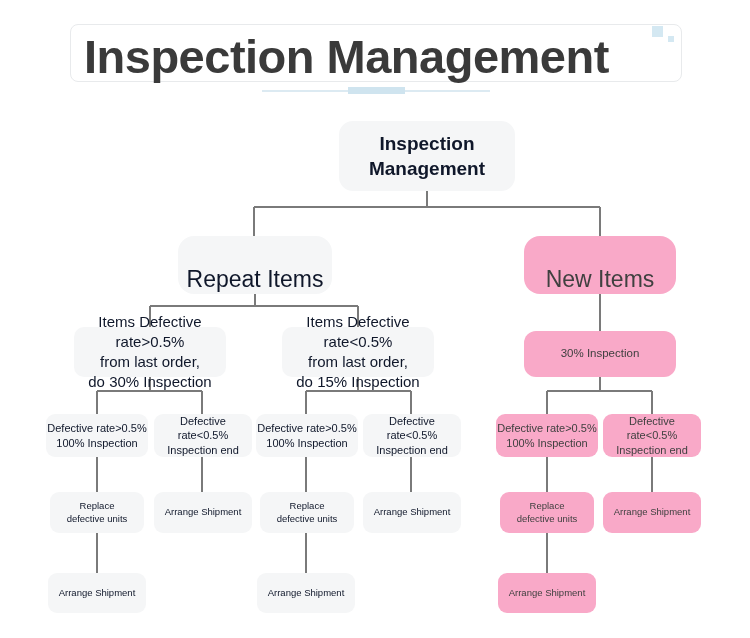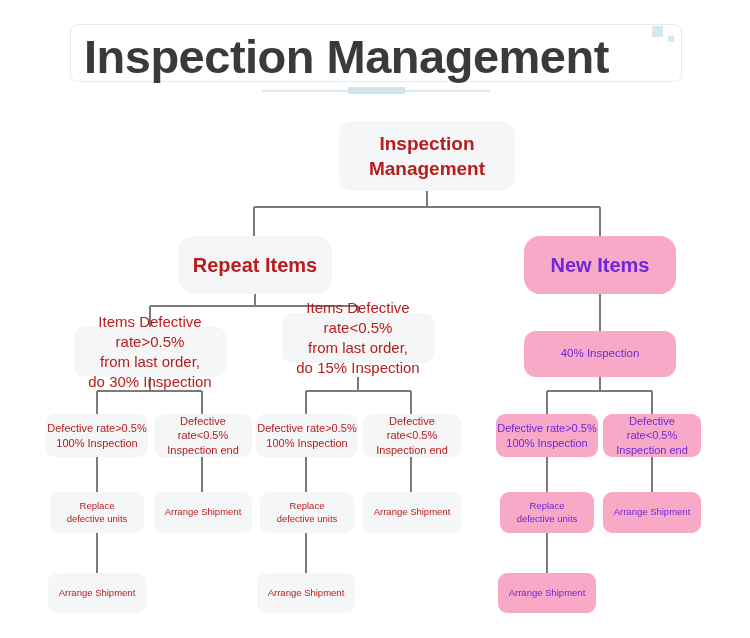--- a/index.html
+++ b/index.html
@@ -83,25 +83,25 @@
     box-sizing: border-box;
     display: flex;
     align-items: center;
     justify-content: center;
     text-align: center;
     border-radius: 10px;
     line-height: 1.32;
   }
   .node .node-text { display: block; white-space: pre-line; }
 
-  .node.gray  { background: #f5f6f7; color: #b91c1c; }
-  .node.pink  { background: #f9a9c8; color: #6d28d9; }
+  .node.gray  { background: #f5f6f7; color: #0f172a; }
+  .node.pink  { background: #f9a9c8; color: #404040; }
 
   .node.root  { border-radius: 14px; font-size: 19px; font-weight: bold; }
-  .node.lvl2  { border-radius: 16px; font-size: 20px; font-weight: bold; }
+  .node.lvl2  { border-radius: 16px; font-size: 23px; font-weight: normal; align-items: flex-end; }
   .node.lvl3  { font-size: 15px; }
   .node.lvl3p { border-radius: 12px; font-size: 11.5px; }
   .node.lvl4  { font-size: 11px; border-radius: 9px; }
   .node.lvl5  { font-size: 9.5px; border-radius: 9px; }
   .node.lvl6  { font-size: 9.5px; border-radius: 9px; }
 </style>
 </head>
 <body>
 
 <div id="header-box"></div>
@@ -166,27 +166,27 @@
   </div>
   <div class="node pink lvl2" style="left:524px; top:236px; width:152px; height:58px;">
     <span class="node-text">New Items</span>
   </div>
 
   <div class="node gray lvl3" style="left:74px; top:327px; width:152px; height:50px;">
     <span class="node-text">Items Defective rate&gt;0.5%
 from last order,
 do 30% Inspection</span>
   </div>
-  <div class="node gray lvl3" style="left:282px; top:313px; width:152px; height:50px;">
+  <div class="node gray lvl3" style="left:282px; top:327px; width:152px; height:50px;">
     <span class="node-text">Items Defective rate&lt;0.5%
 from last order,
 do 15% Inspection</span>
   </div>
   <div class="node pink lvl3p" style="left:524px; top:331px; width:152px; height:46px;">
-    <span class="node-text">40% Inspection</span>
+    <span class="node-text">30% Inspection</span>
   </div>
 
   <div class="node gray lvl4" style="left:46px; top:414px; width:102px; height:43px;">
     <span class="node-text">Defective rate&gt;0.5%
 100% Inspection</span>
   </div>
   <div class="node gray lvl4" style="left:154px; top:414px; width:98px; height:43px;">
     <span class="node-text">Defective rate&lt;0.5%
 Inspection end</span>
   </div>

